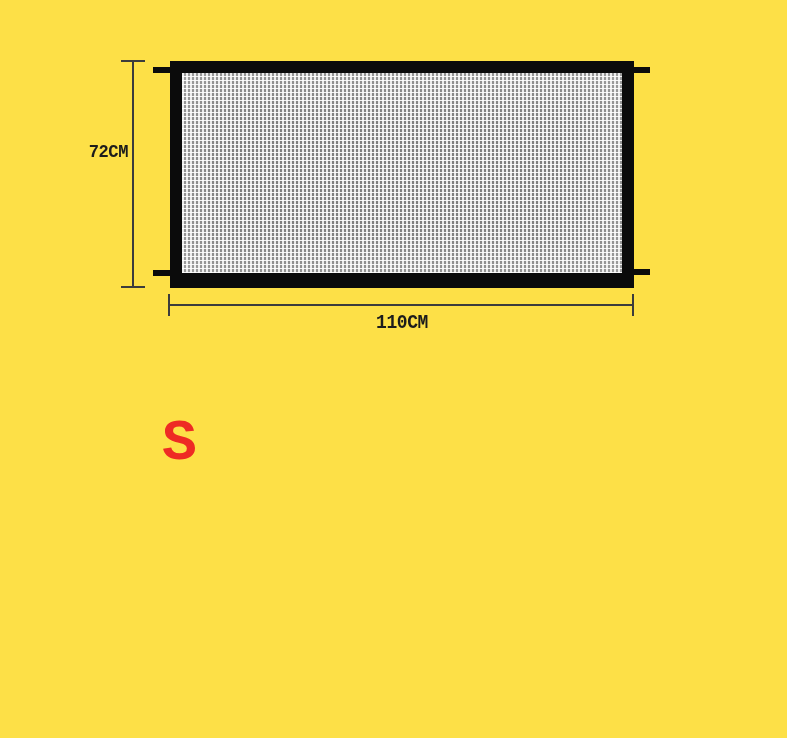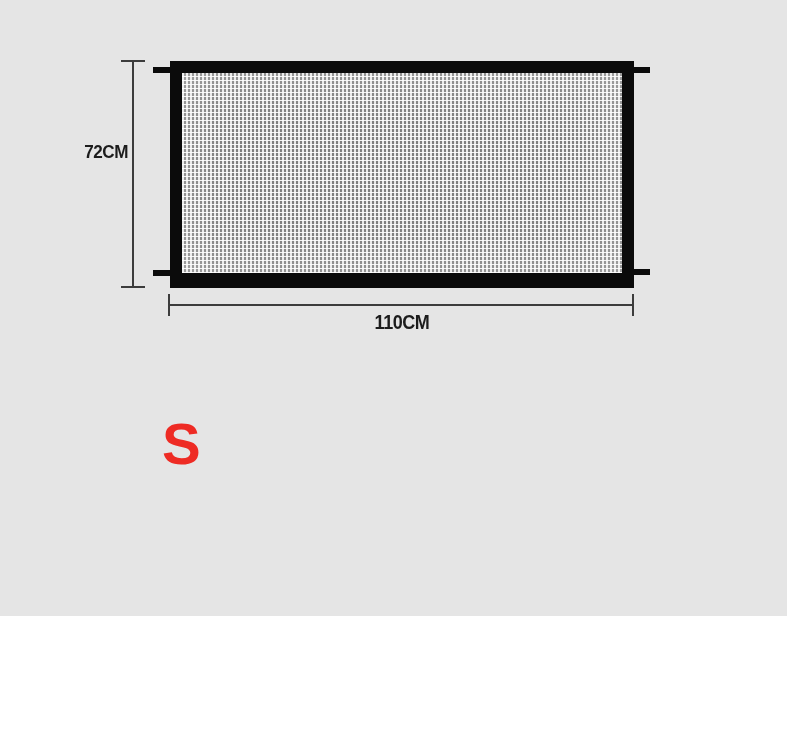--- a/index.html
+++ b/index.html
@@ -4,23 +4,24 @@
 <style>
   html, body {
     margin: 0;
     padding: 0;
     background: #ffffff;
     font-family: "Liberation Sans", sans-serif;
   }
   .canvas {
     position: relative;
     width: 787px;
-    height: 616px;
-    background: #e5e5e5;
+    height: 738px;
+    background: #fde047;
     overflow: hidden;
+    font-family: Liberation Mono, monospace;
   }
 
   
   .gate-frame {
     position: absolute;
     left: 170px;
     top: 61px;
     width: 464px;
     height: 227px;
     box-sizing: border-box;

